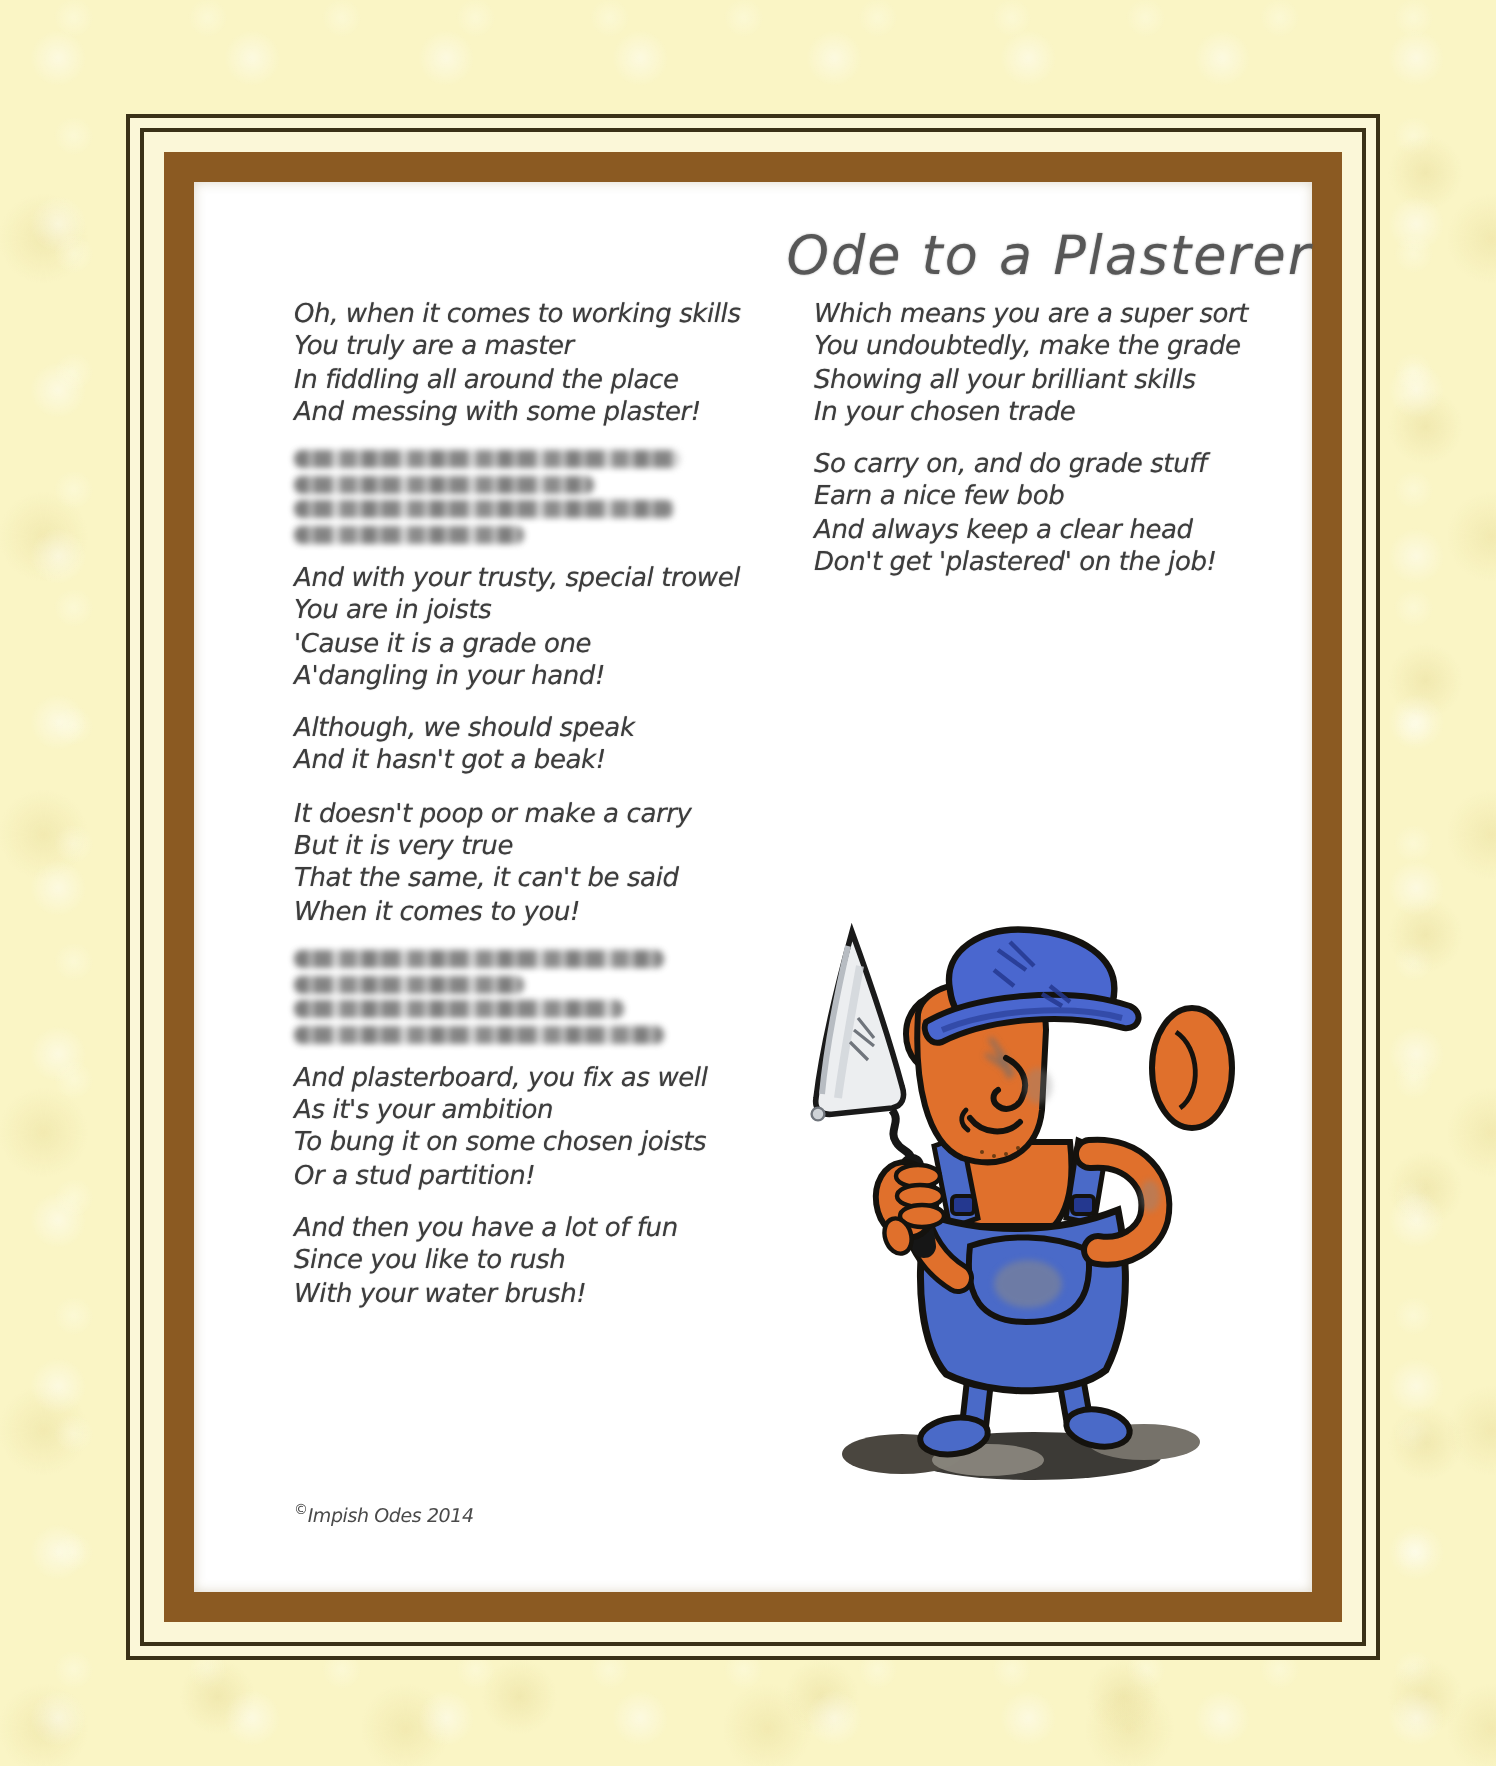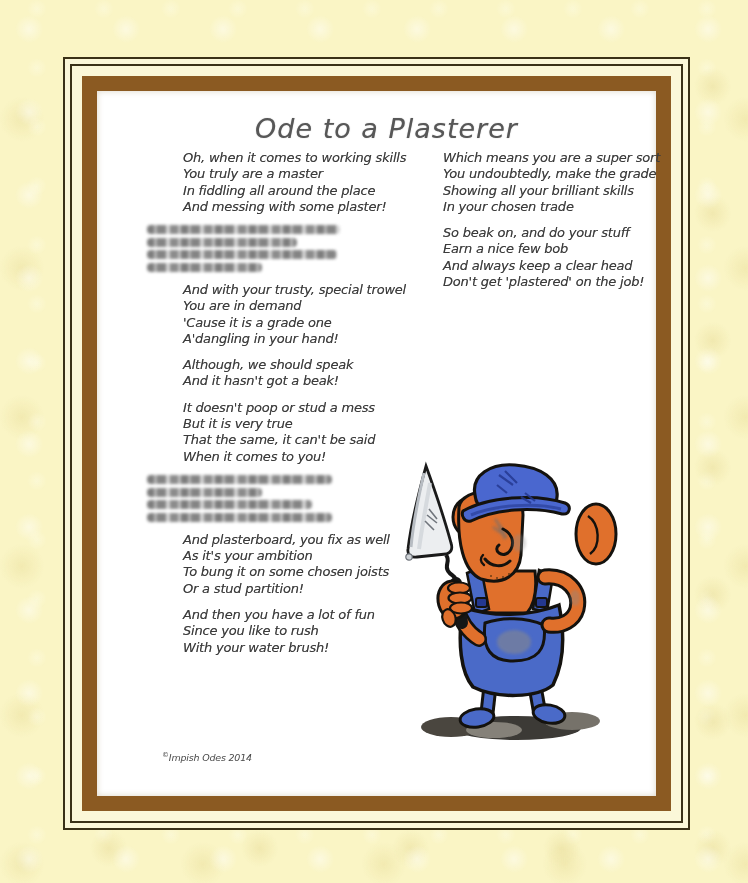--- a/index.html
+++ b/index.html
@@ -22,42 +22,42 @@
   .frame-line2{
     position:absolute;inset:5px;border:2px solid var(--border_line,#3a3117);
   }
   .frame-brown{
     position:absolute;inset:10px;border:15px solid var(--brown_band,#8b5a22);
     background:var(--page,#ffffff);
     box-shadow:inset 0 0 6px rgba(120,90,30,.25);
   }
   .page{position:absolute;inset:0;color:#3c3c3c;}
   .title{
-    margin:0;padding-top:22px;text-align:center;
+    margin:0;padding-top:22px;text-align:right;
     font-size:27px;font-weight:normal;font-style:italic;color:#575757;
     letter-spacing:1px;text-shadow:0 0 1px rgba(90,90,90,.55);padding-left:20px;
   }
   .col{position:absolute;font-style:italic;}
   .col-left{left:50px;top:59px;}
   .col-right{left:310px;top:59px;}
   .stanza{margin:0 0 10px 0;}
   .line{
     font-size:13px;line-height:16.3px;white-space:nowrap;color:#3c3c3c;
-    text-shadow:0 0 .5px rgba(60,60,60,.6);letter-spacing:-.2px;margin-left:36px;
+    text-shadow:0 0 .5px rgba(60,60,60,.6);letter-spacing:-.2px;
   }
   .blur-line{
     height:9px;margin:3.6px 0;border-radius:4px;opacity:.72;
     background:repeating-linear-gradient(90deg,
       #4c4c4c 0 7px,#9a9a9a 7px 10px,#565656 10px 19px,#c4c4c4 19px 23px,#606060 23px 31px,#ababab 31px 34px);
     filter:blur(1.5px);
   }
   .illustration{position:absolute;left:302px;top:366px;width:228px;height:288px;}
   .copyright{
     position:absolute;left:50px;top:660px;font-style:italic;
-    font-size:9.5px;color:#4a4a4a;letter-spacing:-.2px;margin-left:15px;
+    font-size:9.5px;color:#4a4a4a;letter-spacing:-.2px;
   }
   .copy-sym{vertical-align:super;font-size:7px;}
 </style>
 </head>
 <body>
 
 <div class="frame-outer">
   <div class="frame-line2">
     <div class="frame-brown">
       <div class="page">
@@ -72,30 +72,30 @@
               <div class="line">And messing with some plaster!</div>
             </div>
             <div class="stanza">
               <div class="blur-line" style="width: 193px;"></div>
               <div class="blur-line" style="width: 150px;"></div>
               <div class="blur-line" style="width: 190px;"></div>
               <div class="blur-line" style="width: 115px;"></div>
             </div>
             <div class="stanza">
               <div class="line">And with your trusty, special trowel</div>
-              <div class="line">You are in demand</div>
+              <div class="line">You are in joists</div>
               <div class="line">'Cause it is a grade one</div>
               <div class="line">A'dangling in your hand!</div>
             </div>
             <div class="stanza">
               <div class="line">Although, we should speak</div>
               <div class="line">And it hasn't got a beak!</div>
             </div>
             <div class="stanza">
-              <div class="line">It doesn't poop or stud a mess</div>
+              <div class="line">It doesn't poop or make a carry</div>
               <div class="line">But it is very true</div>
               <div class="line">That the same, it can't be said</div>
               <div class="line">When it comes to you!</div>
             </div>
             <div class="stanza">
               <div class="blur-line" style="width: 185px;"></div>
               <div class="blur-line" style="width: 115px;"></div>
               <div class="blur-line" style="width: 165px;"></div>
               <div class="blur-line" style="width: 185px;"></div>
             </div>
@@ -112,21 +112,21 @@
             </div>
           </div>
         <div class="col col-right">
             <div class="stanza">
               <div class="line">Which means you are a super sort</div>
               <div class="line">You undoubtedly, make the grade</div>
               <div class="line">Showing all your brilliant skills</div>
               <div class="line">In your chosen trade</div>
             </div>
             <div class="stanza">
-              <div class="line">So beak on, and do your stuff</div>
+              <div class="line">So carry on, and do grade stuff</div>
               <div class="line">Earn a nice few bob</div>
               <div class="line">And always keep a clear head</div>
               <div class="line">Don't get 'plastered' on the job!</div>
             </div>
           </div>
 
         <svg class="illustration" viewBox="0 0 228 288" xmlns="http://www.w3.org/2000/svg">
           <defs>
             <filter id="soft" x="-50%" y="-50%" width="200%" height="200%">
               <feGaussianBlur stdDeviation="1.6"></feGaussianBlur>

